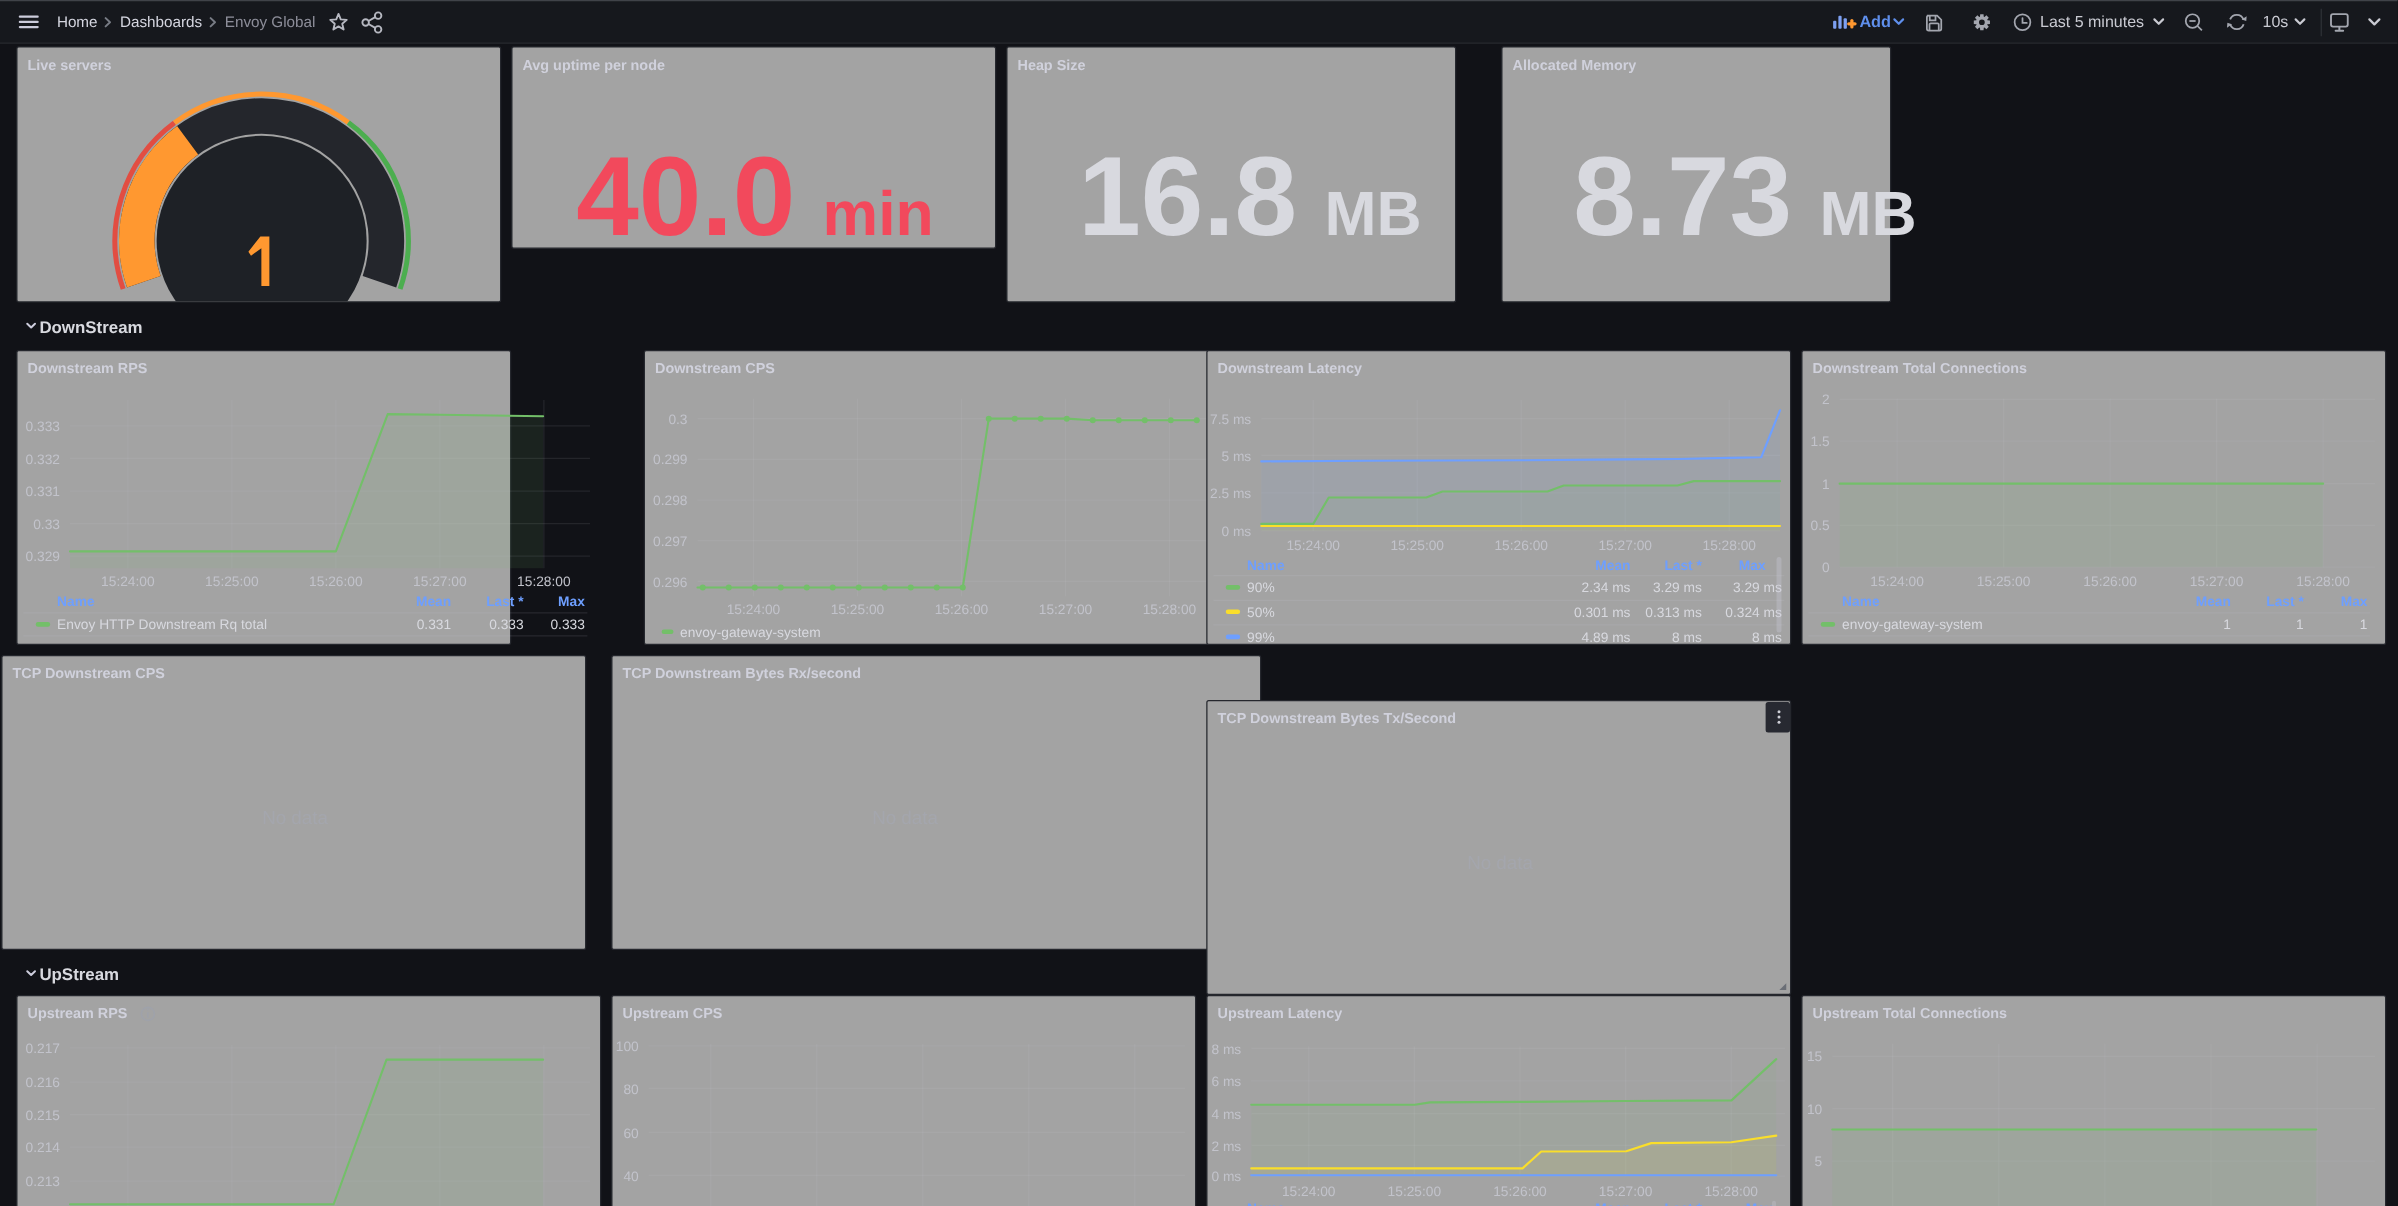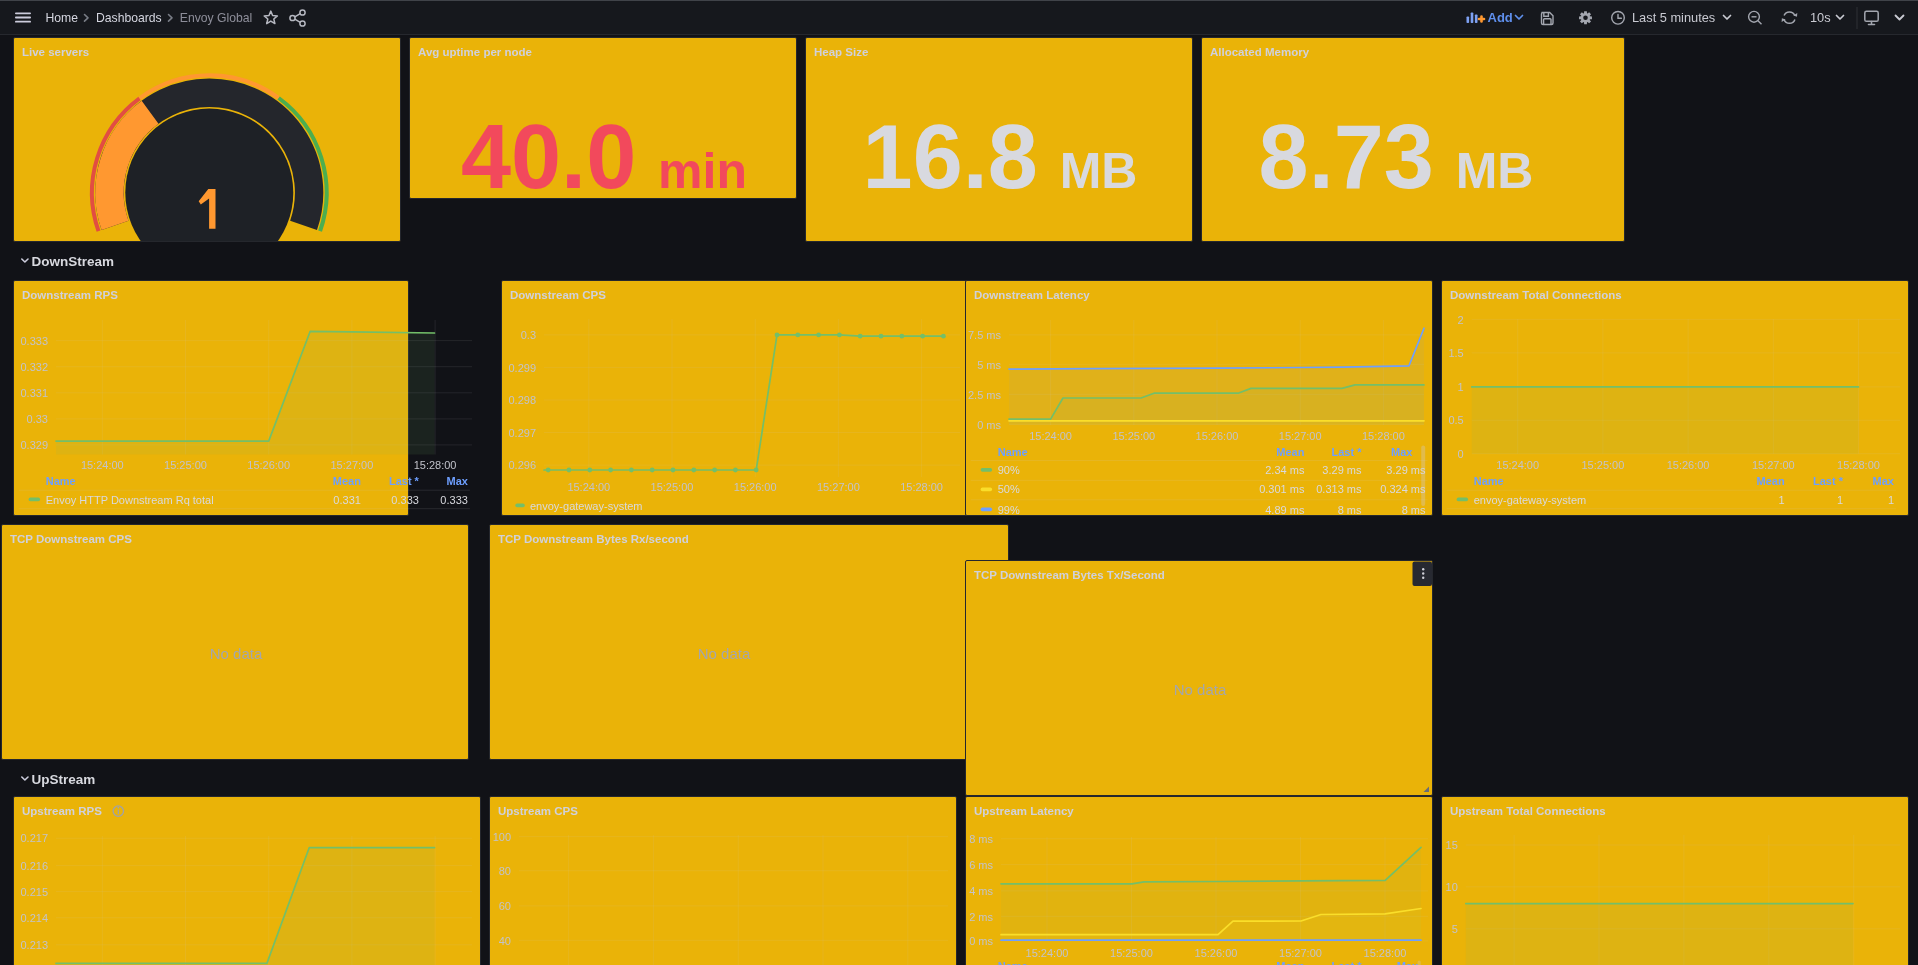--- a/index.html
+++ b/index.html
@@ -1,15 +1,15 @@
 <!DOCTYPE html>
 <html><head><meta charset="utf-8"><style>
 html,body{margin:0;padding:0;background:#111217;width:1918px;height:965px;overflow:hidden;
   font-family:"Liberation Sans",sans-serif;}
-.panel{position:absolute;background:#eab308;border:1px solid #25272d;border-radius:2px;box-sizing:border-box;}
+.panel{position:absolute;background:#a3a3a3;border:1px solid #25272d;border-radius:2px;box-sizing:border-box;}
 </style></head><body>
 <div style="position:absolute;left:0;top:0;width:1918px;height:35px;background:#16181d;border-top:1px solid #404349;border-bottom:1px solid #26282e;box-sizing:border-box;"></div>
 <svg style="position:absolute;left:0;top:0" width="1918" height="36" viewBox="0 0 1918 36">
     <rect x="15" y="12.4" width="16" height="1.8" rx="0.9" fill="#ccccdc"></rect>
     <rect x="15" y="16.6" width="16" height="1.8" rx="0.9" fill="#ccccdc"></rect>
     <rect x="15" y="20.8" width="16" height="1.8" rx="0.9" fill="#ccccdc"></rect>
     <text x="45.5" y="21.8" font-size="12.2" fill="#d5d6e0" text-anchor="start" font-weight="400" font-family="Liberation Sans, sans-serif">Home</text>
     <path d="M84.5,14.5 L88,17.8 L84.5,21.1" stroke="#787c85" stroke-width="1.6" fill="none" stroke-linecap="round" stroke-linejoin="round"></path>
     <text x="96.0" y="21.8" font-size="12.2" fill="#d5d6e0" text-anchor="start" font-weight="400" font-family="Liberation Sans, sans-serif">Dashboards</text>
     <path d="M168.5,14.5 L172,17.8 L168.5,21.1" stroke="#787c85" stroke-width="1.6" fill="none" stroke-linecap="round" stroke-linejoin="round"></path>
@@ -84,27 +84,27 @@
       <path d="M264.67,60.01 A117.3,117.3 0 0 1 306.08,193.18" stroke="#4cae4f" stroke-width="4" fill="none"></path>
       <path d="M201.5,151.1 L201.5,190.8 L195.1,190.8 L195.1,160.5 L186.8,166.6 L184.7,163.3 L194.3,151.1 Z" fill="#ff9830"></path>
     </svg>
   </div>
 <div class="panel" style="left:409px;top:37px;width:388px;height:162px;">
     <svg width="386" height="203" viewBox="0 0 386 203" style="position:absolute;left:0;top:0;overflow:hidden">
       <text x="8.0" y="17.8" font-size="11.5" fill="#d0d1dc" text-anchor="start" font-weight="700" font-family="Liberation Sans, sans-serif">Avg uptime per node</text>
       <text x="194" y="150.4" text-anchor="middle" font-family="Liberation Sans, sans-serif"><tspan font-size="90" font-weight="700" fill="#f2495c">40.0</tspan><tspan font-size="50" font-weight="700" fill="#f2495c" dx="8"> min</tspan></text>
     </svg>
   </div>
-<div class="panel" style="left:805px;top:37px;width:388px;height:205px;">
+<div class="panel" style="left:805px;top:37px;width:360px;height:205px;">
     <svg width="386" height="203" viewBox="0 0 386 203" style="position:absolute;left:0;top:0;overflow:hidden">
       <text x="8.0" y="17.8" font-size="11.5" fill="#d0d1dc" text-anchor="start" font-weight="700" font-family="Liberation Sans, sans-serif">Heap Size</text>
       <text x="194" y="150.4" text-anchor="middle" font-family="Liberation Sans, sans-serif"><tspan font-size="90" font-weight="700" fill="#d8d9df">16.8</tspan><tspan font-size="50" font-weight="700" fill="#d8d9df" dx="8"> MB</tspan></text>
     </svg>
   </div>
-<div class="panel" style="left:1201px;top:37px;width:424px;height:205px;">
+<div class="panel" style="left:1201px;top:37px;width:312px;height:205px;">
     <svg width="386" height="203" viewBox="0 0 386 203" style="position:absolute;left:0;top:0;overflow:hidden">
       <text x="8.0" y="17.8" font-size="11.5" fill="#d0d1dc" text-anchor="start" font-weight="700" font-family="Liberation Sans, sans-serif">Allocated Memory</text>
       <text x="194" y="150.4" text-anchor="middle" font-family="Liberation Sans, sans-serif"><tspan font-size="90" font-weight="700" fill="#d8d9df">8.73</tspan><tspan font-size="50" font-weight="700" fill="#d8d9df" dx="8"> MB</tspan></text>
     </svg>
   </div>
 <div class="panel" style="left:13px;top:280px;width:396px;height:236px;">
     <svg width="466" height="234" viewBox="0 0 466 234" style="position:absolute;left:0;top:0;overflow:hidden">
       <text x="8.0" y="17.8" font-size="11.5" fill="#d0d1dc" text-anchor="start" font-weight="700" font-family="Liberation Sans, sans-serif">Downstream RPS</text>
       <line x1="42.0" y1="59.6" x2="458.0" y2="59.6" stroke="rgba(204,204,220,0.10)" stroke-width="1"></line>
       <text x="34.0" y="63.8" font-size="11" fill="#c2c3cb" text-anchor="end" font-weight="400" font-family="Liberation Sans, sans-serif">0.333</text>
@@ -134,21 +134,21 @@
       <text x="453.9" y="203.6" font-size="11" fill="#6e9fff" text-anchor="end" font-weight="700" font-family="Liberation Sans, sans-serif">Max</text>
       <line x1="4.7" y1="209.2" x2="455.9" y2="209.2" stroke="rgba(204,204,220,0.12)" stroke-width="1"></line>
       <line x1="4.7" y1="227.7" x2="455.9" y2="227.7" stroke="rgba(204,204,220,0.12)" stroke-width="1"></line>
       <rect x="14.6" y="216.6" width="11.5" height="3.7" rx="1.8" fill="#73bf69"></rect>
       <text x="31.7" y="222.5" font-size="11" fill="#d8d9df" text-anchor="start" font-weight="400" font-family="Liberation Sans, sans-serif">Envoy HTTP Downstream Rq total</text>
       <text x="346.9" y="222.5" font-size="11" fill="#d8d9df" text-anchor="end" font-weight="400" font-family="Liberation Sans, sans-serif">0.331</text>
       <text x="404.9" y="222.5" font-size="11" fill="#d8d9df" text-anchor="end" font-weight="400" font-family="Liberation Sans, sans-serif">0.333</text>
       <text x="453.9" y="222.5" font-size="11" fill="#d8d9df" text-anchor="end" font-weight="400" font-family="Liberation Sans, sans-serif">0.333</text>
     </svg>
   </div>
-<div class="panel" style="left:501px;top:280px;width:468px;height:236px;">
+<div class="panel" style="left:515px;top:280px;width:468px;height:236px;">
     <svg width="466" height="234" viewBox="0 0 466 234" style="position:absolute;left:0;top:0;overflow:hidden">
       <text x="8.0" y="17.8" font-size="11.5" fill="#d0d1dc" text-anchor="start" font-weight="700" font-family="Liberation Sans, sans-serif">Downstream CPS</text>
       <line x1="42.0" y1="53.9" x2="458.0" y2="53.9" stroke="rgba(204,204,220,0.10)" stroke-width="1"></line>
       <text x="34.0" y="58.1" font-size="11" fill="#c2c3cb" text-anchor="end" font-weight="400" font-family="Liberation Sans, sans-serif">0.3</text>
       <line x1="42.0" y1="86.4" x2="458.0" y2="86.4" stroke="rgba(204,204,220,0.10)" stroke-width="1"></line>
       <text x="34.0" y="90.6" font-size="11" fill="#c2c3cb" text-anchor="end" font-weight="400" font-family="Liberation Sans, sans-serif">0.299</text>
       <line x1="42.0" y1="119.0" x2="458.0" y2="119.0" stroke="rgba(204,204,220,0.10)" stroke-width="1"></line>
       <text x="34.0" y="123.2" font-size="11" fill="#c2c3cb" text-anchor="end" font-weight="400" font-family="Liberation Sans, sans-serif">0.298</text>
       <line x1="42.0" y1="151.5" x2="458.0" y2="151.5" stroke="rgba(204,204,220,0.10)" stroke-width="1"></line>
       <text x="34.0" y="155.7" font-size="11" fill="#c2c3cb" text-anchor="end" font-weight="400" font-family="Liberation Sans, sans-serif">0.297</text>

